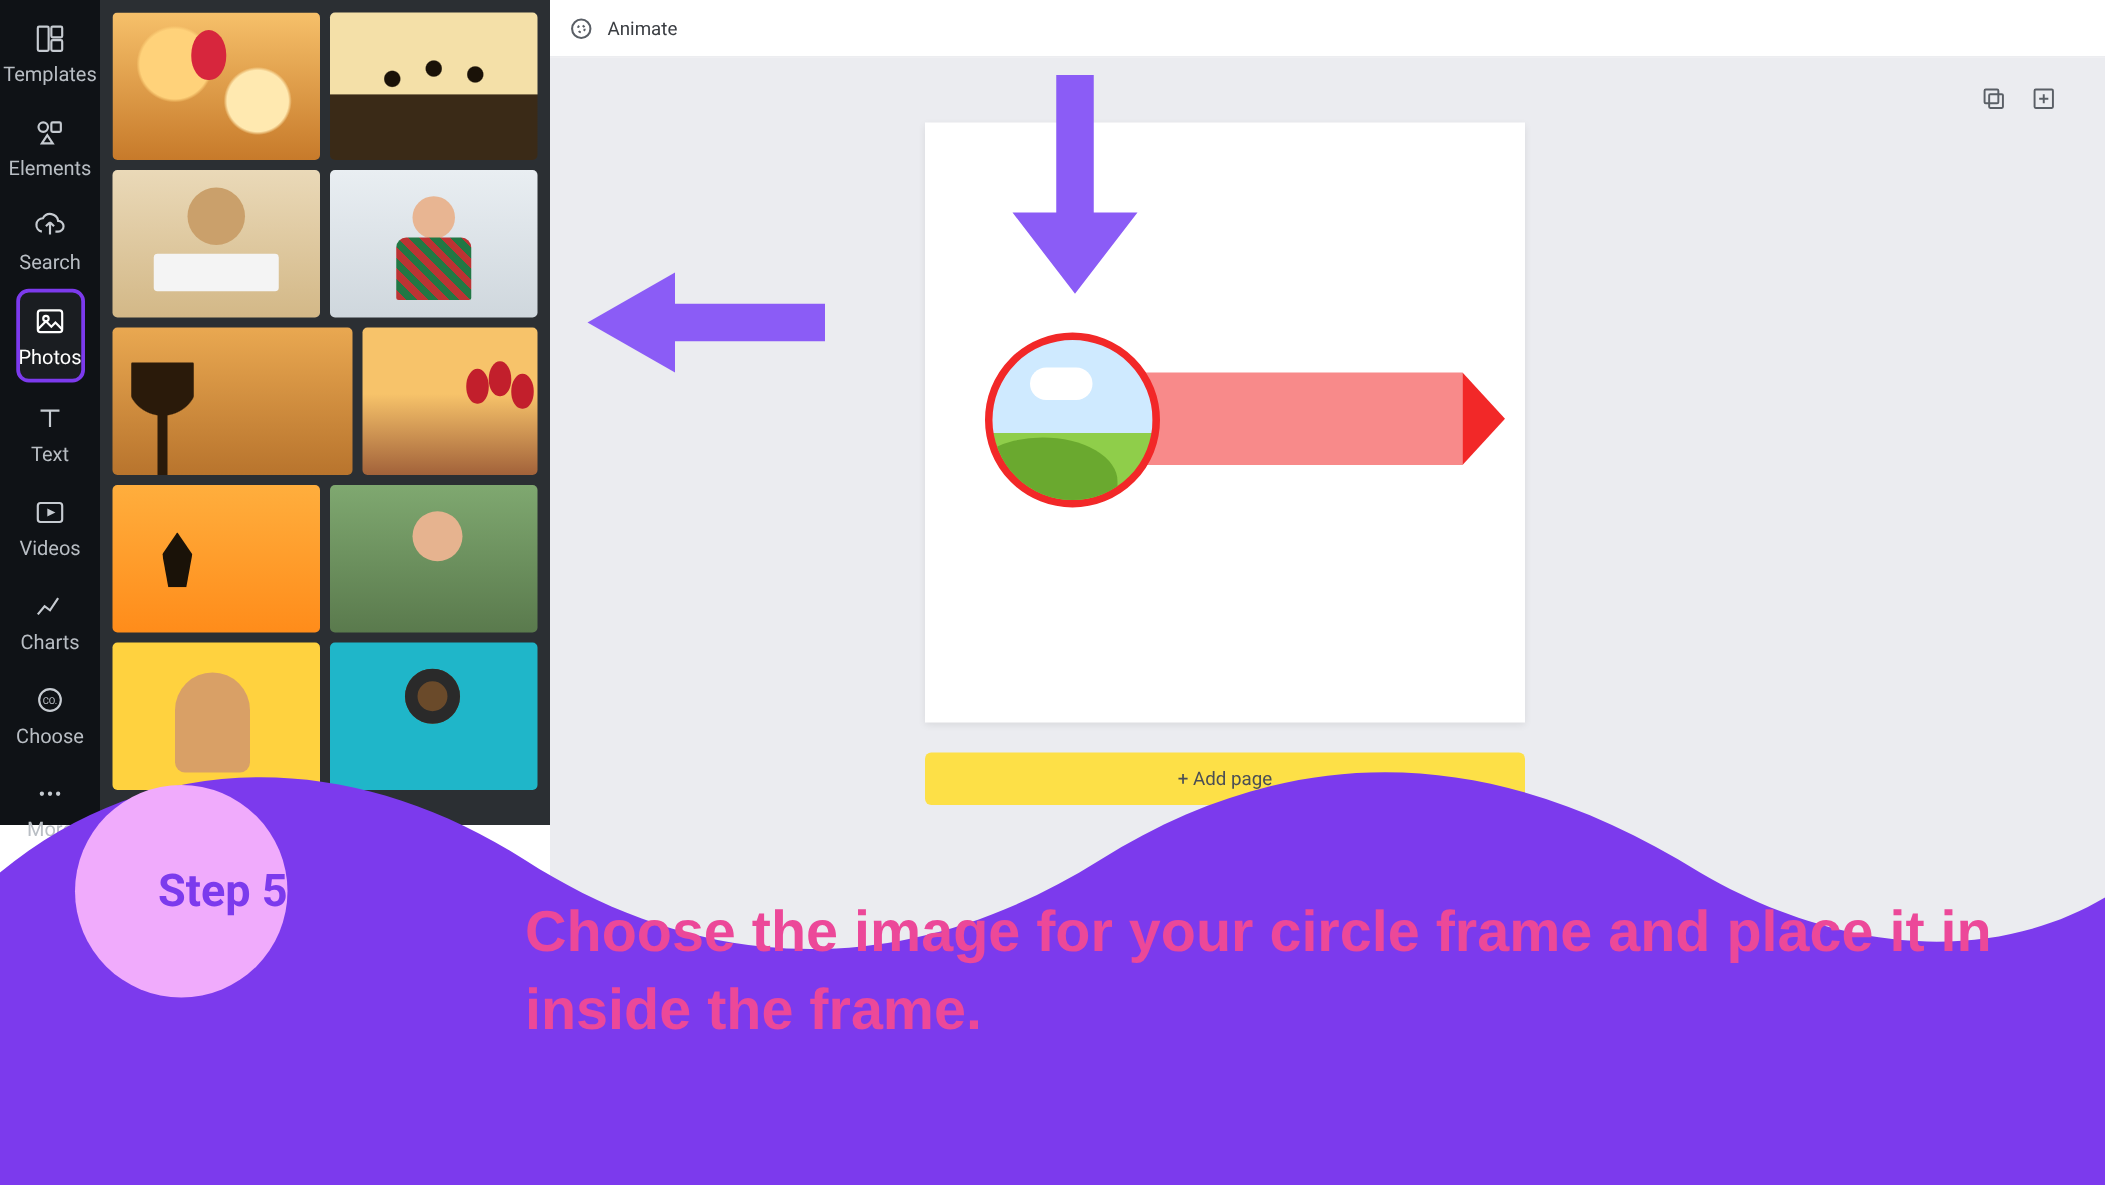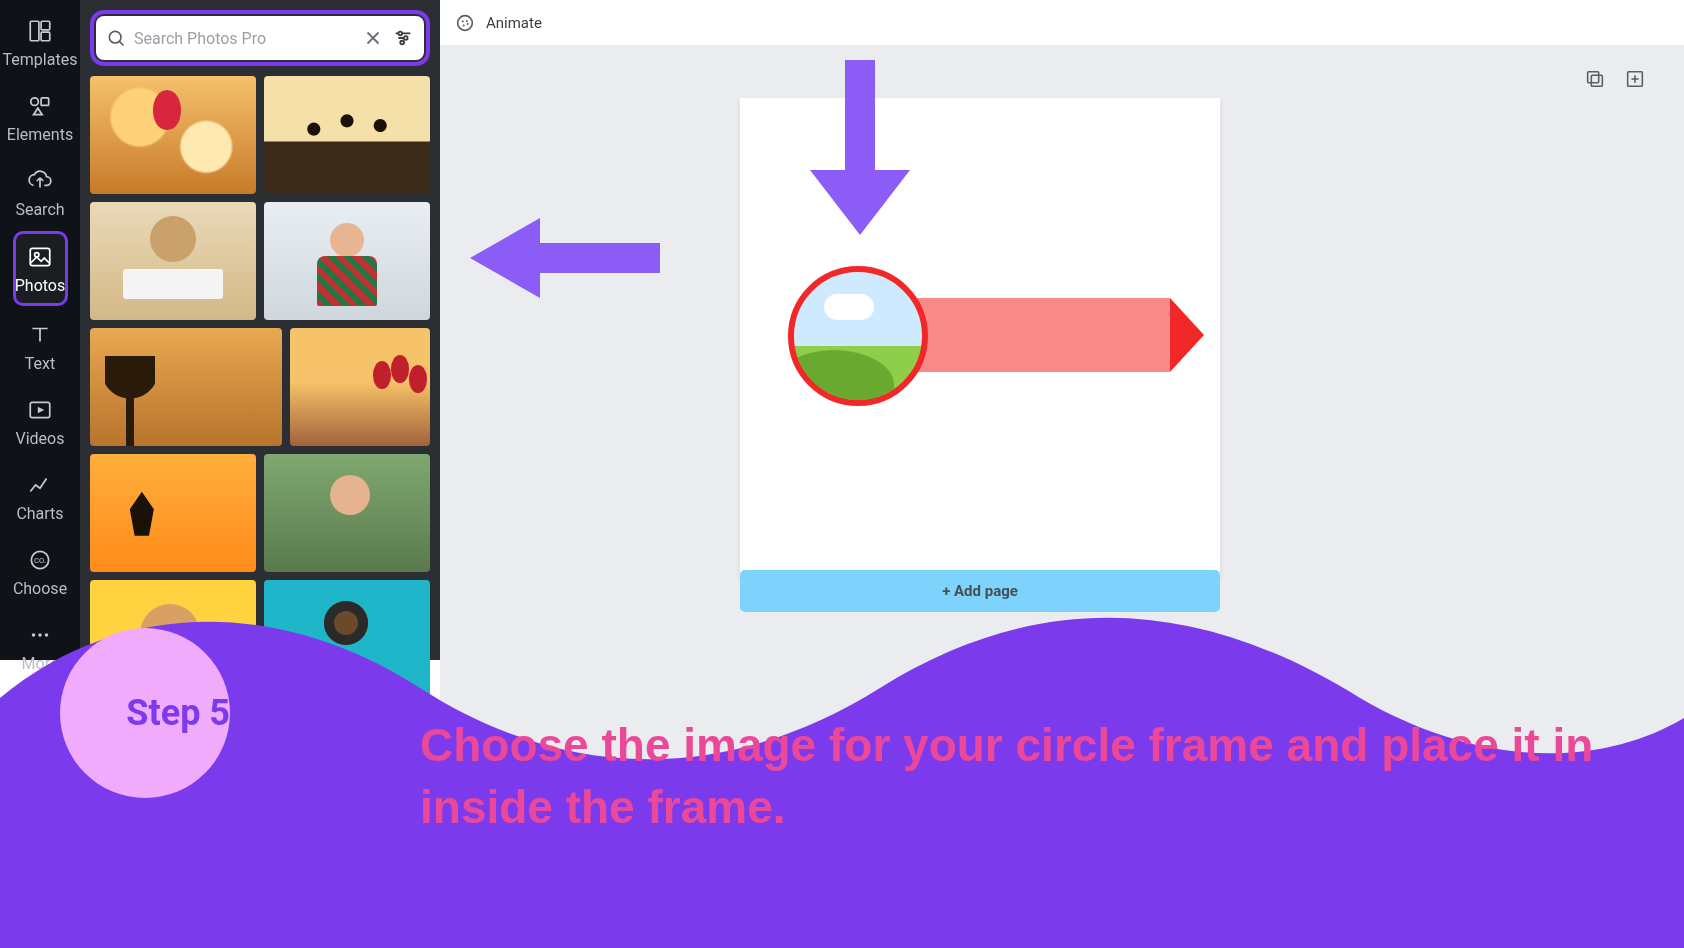--- a/index.html
+++ b/index.html
@@ -136,23 +136,23 @@
   }
   .circle-frame{
     position:absolute;left:48px;top:168px;width:140px;height:140px;border-radius:50%;
     border:6px solid #f22828;overflow:hidden;background:linear-gradient(#cfeaff 0 58%,#8fce4a 58% 100%);
   }
   .circle-frame::before{content:"";position:absolute;left:30px;top:22px;width:50px;height:26px;
     background:#fff;border-radius:20px;}
   .circle-frame::after{content:"";position:absolute;left:-20px;bottom:-20px;width:120px;height:70px;
     background:#6aa92f;border-radius:50% 50% 0 0;}
   .add-page{
-    position:absolute;left:300px;top:524px;width:480px;height:42px;
-    background:#7dd3fc;border-radius:5px;display:flex;align-items:center;justify-content:center;
-    color:#4a4e55;font-size:15px;font-weight:700;cursor:pointer;
+    position:absolute;left:300px;top:556px;width:480px;height:42px;
+    background:#fde047;border-radius:5px;display:flex;align-items:center;justify-content:center;
+    color:#4a4e55;font-size:15px;font-weight:400;cursor:pointer;
   }
   
   .big-arrow{position:absolute;fill:var(--purple-light);}
   .arrow-left{left:460px;top:208px;width:200px;height:100px;}
   .arrow-down{left:800px;top:60px;width:120px;height:180px;}
   
   .wave{
     position:absolute;left:0;right:0;bottom:0;height:390px;pointer-events:none;
   }
   .wave svg{position:absolute;inset:0;width:100%;height:100%;}
@@ -232,38 +232,20 @@
     <svg viewBox="0 0 24 24">
         <circle cx="6" cy="12" r="1.6" fill="#c6cbd1" stroke="none"></circle>
         <circle cx="12" cy="12" r="1.6" fill="#c6cbd1" stroke="none"></circle>
         <circle cx="18" cy="12" r="1.6" fill="#c6cbd1" stroke="none"></circle>
       </svg>
     <span>More</span>
   </div>
 </div>
 
 <div class="panel">
-  <div class="search-wrap">
-    <div class="search">
-      <svg viewBox="0 0 24 24">
-          <circle cx="11" cy="11" r="7"></circle>
-          <path d="M21 21l-5-5"></path>
-        </svg>
-      <input placeholder="Search Photos Pro" style="">
-      <svg class="clear" viewBox="0 0 24 24">
-          <path d="M6 6l12 12M18 6l-12 12"></path>
-        </svg>
-      <svg class="filter" viewBox="0 0 24 24">
-          <path d="M4 7h16M7 12h10M10 17h4"></path>
-          <circle cx="9" cy="7" r="2" fill="#fff"></circle>
-          <circle cx="15" cy="12" r="2" fill="#fff"></circle>
-          <circle cx="11" cy="17" r="2" fill="#fff"></circle>
-        </svg>
-    </div>
-  </div>
   <div class="thumbs">
     <div class="thumb-row">
       <div class="thumb p-balloon"></div>
       <div class="thumb p-jump"></div>
     </div>
     <div class="thumb-row">
       <div class="thumb p-desk"></div>
       <div class="thumb p-man"></div>
     </div>
     <div class="thumb-row">

